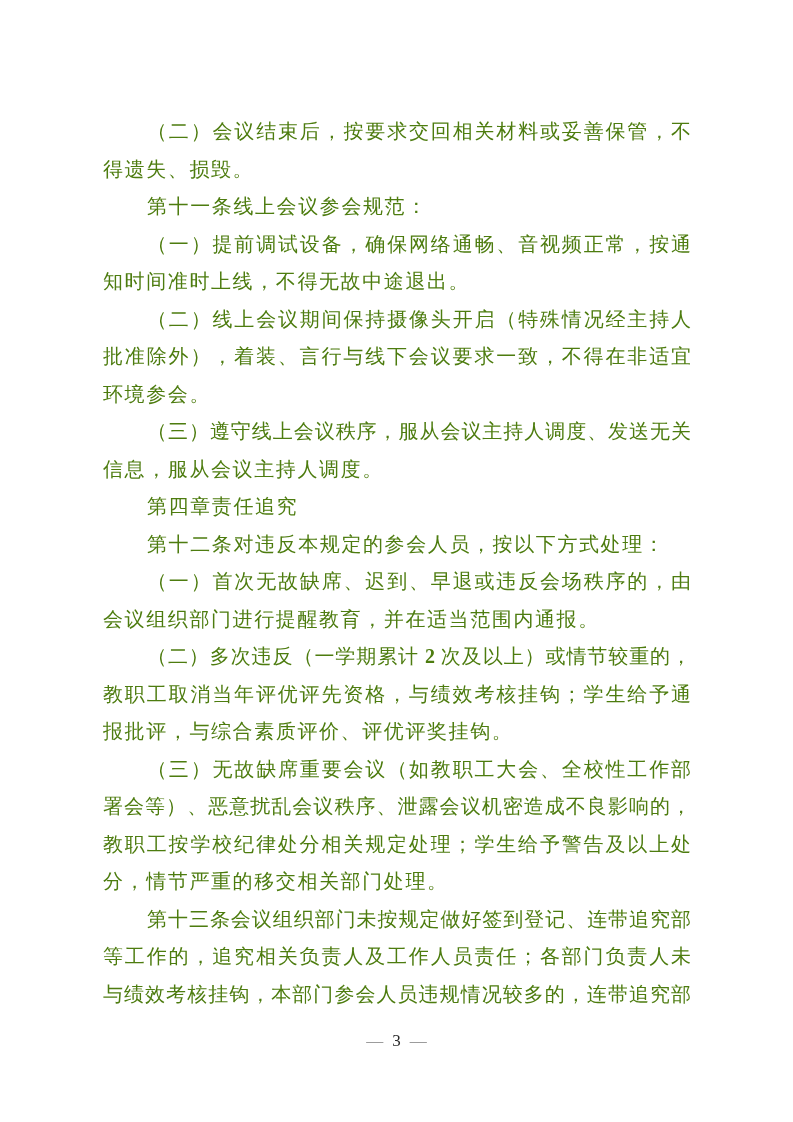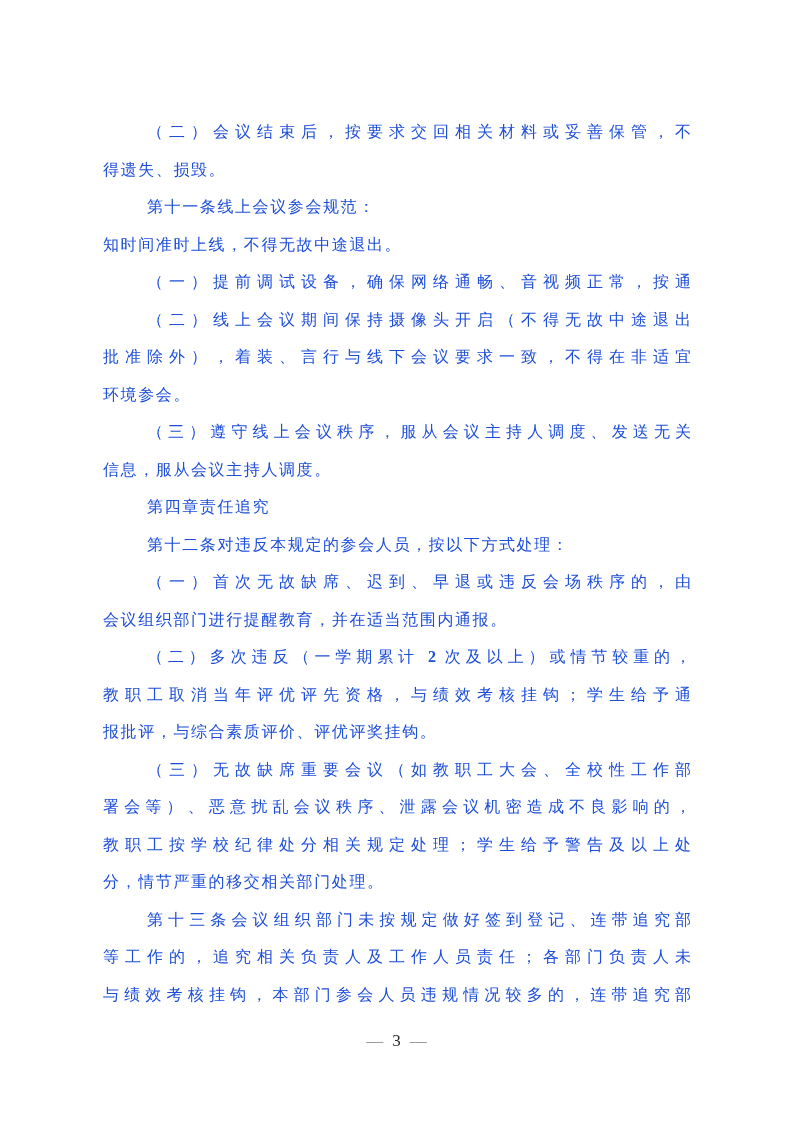--- a/index.html
+++ b/index.html
@@ -25,22 +25,22 @@
     top: 113px;
     width: 588px;
   }
   .paragraph {
     margin: 0;
     padding: 0;
   }
   .line {
     height: 37.5px;
     line-height: 37.5px;
-    font-size: 16px;
-    color: #1d4ed8;
+    font-size: 20px;
+    color: #4d7c0f;
     overflow: hidden;
   }
   .line.indent {
     padding-left: 44px;
   }
   .line.just {
     text-align: justify;
     text-align-last: justify;
     text-justify: inter-character;
     word-break: break-all;
@@ -76,25 +76,25 @@
 <div class="page">
   <div class="content" id="doc-body">
       <div class="paragraph">
         <div class="line just indent"><span>（二）会议结束后，按要求交回相关材料或妥善保管，不</span></div>
         <div class="line plain"><span>得遗失、损毁。</span></div>
       </div>
       <div class="paragraph">
         <div class="line plain indent"><span>第十一条线上会议参会规范：</span></div>
       </div>
       <div class="paragraph">
+        <div class="line just indent"><span>（一）提前调试设备，确保网络通畅、音视频正常，按通</span></div>
         <div class="line plain"><span>知时间准时上线，不得无故中途退出。</span></div>
-        <div class="line just indent"><span>（一）提前调试设备，确保网络通畅、音视频正常，按通</span></div>
       </div>
       <div class="paragraph">
-        <div class="line just indent"><span>（二）线上会议期间保持摄像头开启（不得无故中途退出</span></div>
+        <div class="line just indent"><span>（二）线上会议期间保持摄像头开启（特殊情况经主持人</span></div>
         <div class="line just"><span>批准除外），着装、言行与线下会议要求一致，不得在非适宜</span></div>
         <div class="line plain"><span>环境参会。</span></div>
       </div>
       <div class="paragraph">
         <div class="line just indent"><span>（三）遵守线上会议秩序，服从会议主持人调度、发送无关</span></div>
         <div class="line plain"><span>信息，服从会议主持人调度。</span></div>
       </div>
       <div class="paragraph">
         <div class="line plain indent"><span>第四章责任追究</span></div>
       </div>

